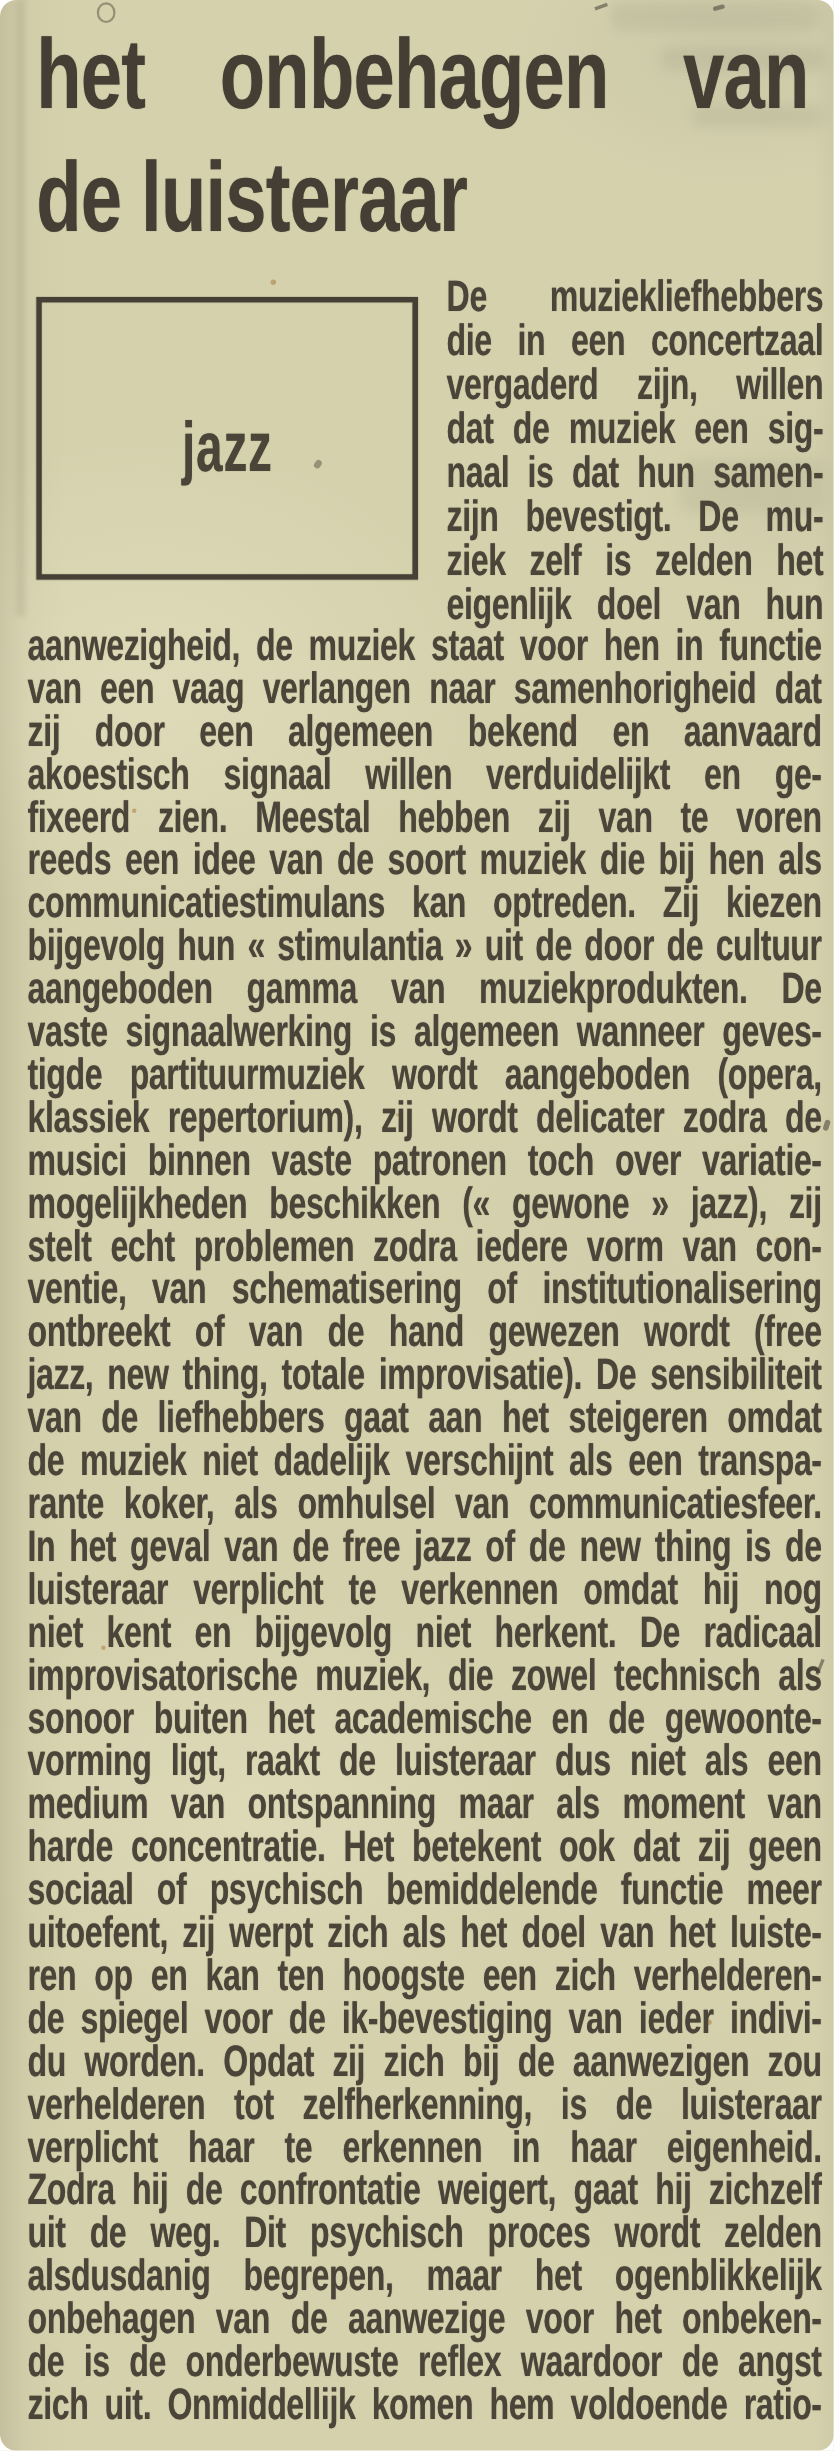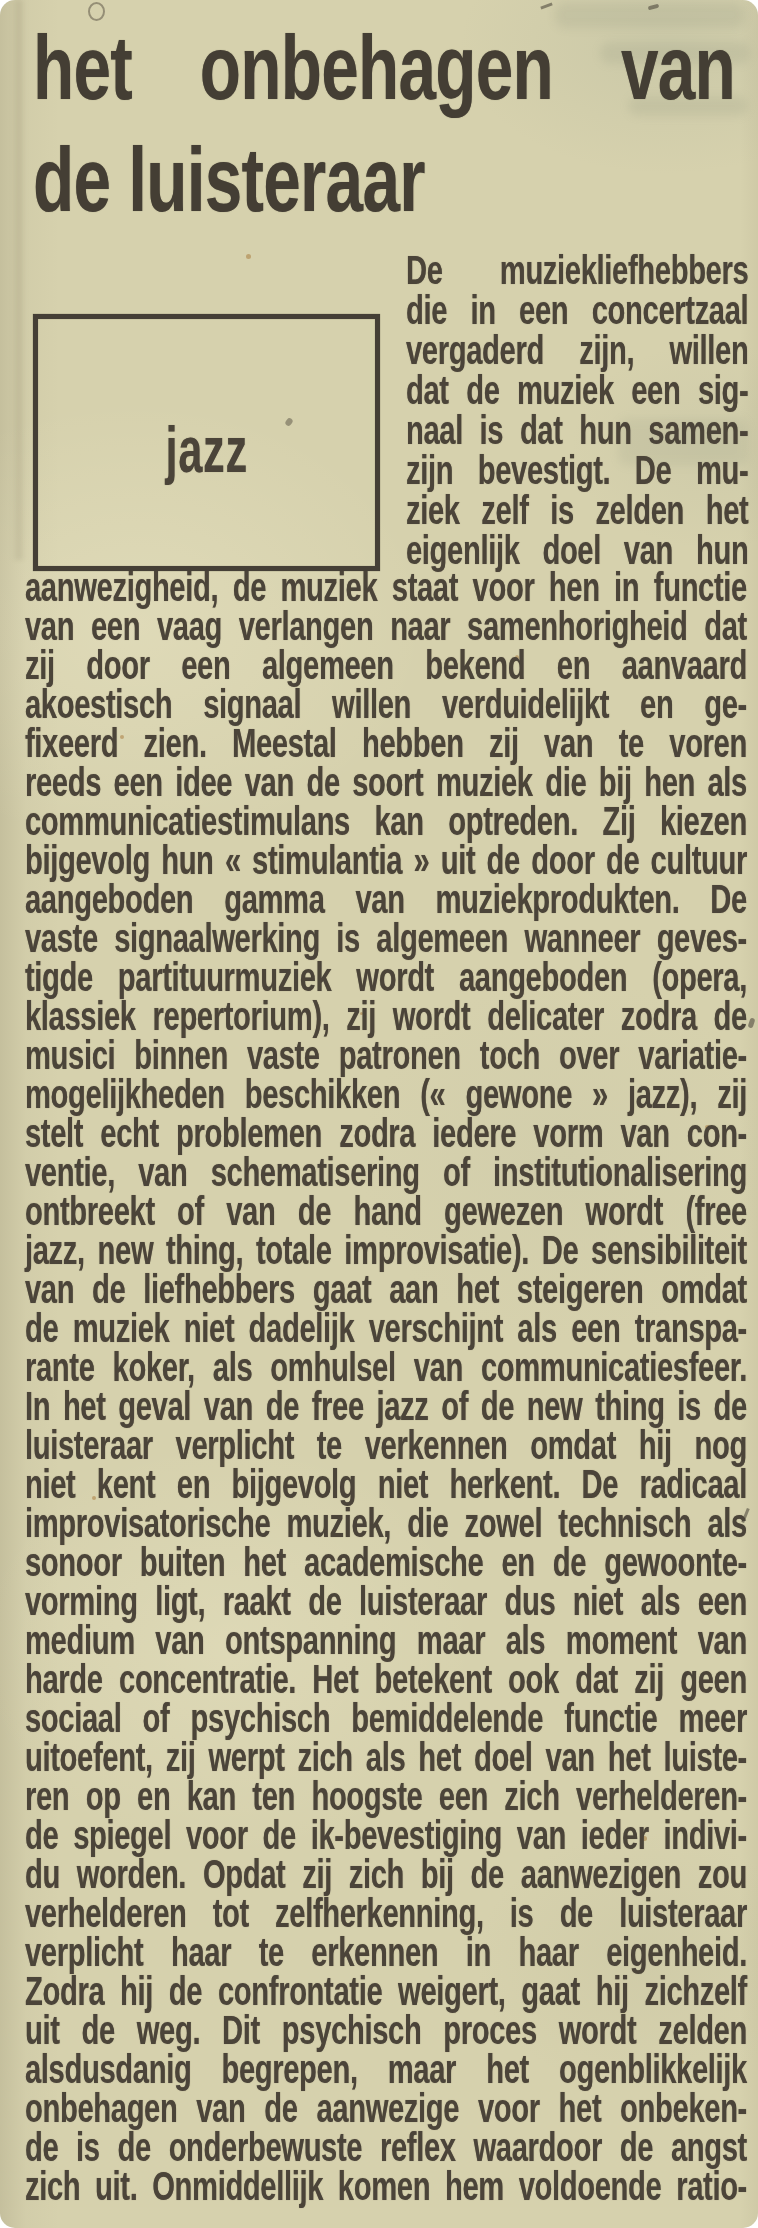--- a/index.html
+++ b/index.html
@@ -40,21 +40,21 @@
     text-align: justify; text-align-last: justify;
   }
   .headline-line.l2 { top: 130px; }
 
   
   .kicker-box {
     position: absolute; left: 33px; top: 270px;
     width: 337px; height: 247px;
     border: 5px solid #453f36;
     box-shadow: 0 0 1px rgba(64,58,46,0.6), inset 0 0 1px rgba(64,58,46,0.6);
-    display: flex; align-items: center; justify-content: center; margin-top: 44px;
+    display: flex; align-items: center; justify-content: center;
   }
   .kicker-label {
     font-size: 64px; font-weight: bold; color: #4b4439;
     transform: scaleX(0.68); letter-spacing: 1px;
     padding-top: 14px;
     text-shadow: 0 0 1px rgba(72,64,52,0.5);
   }
 
   
   .intro-col {

